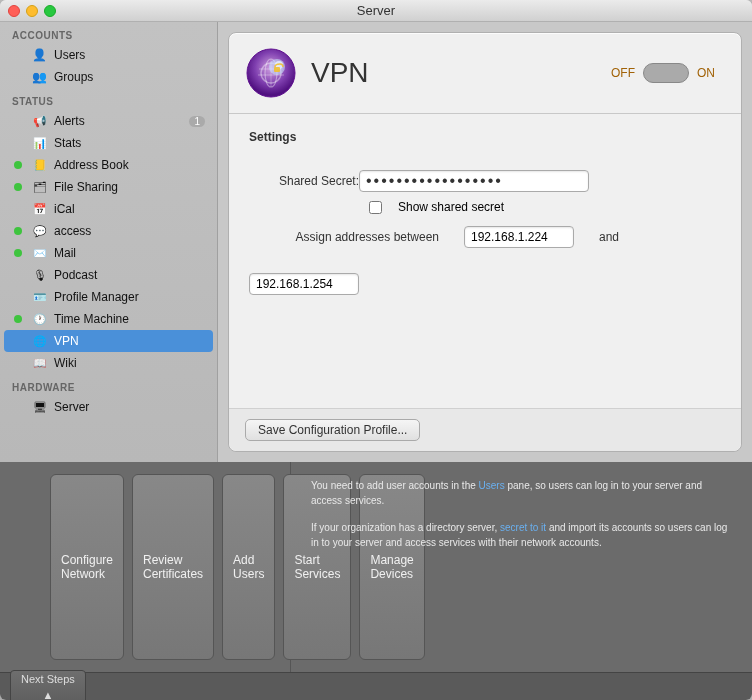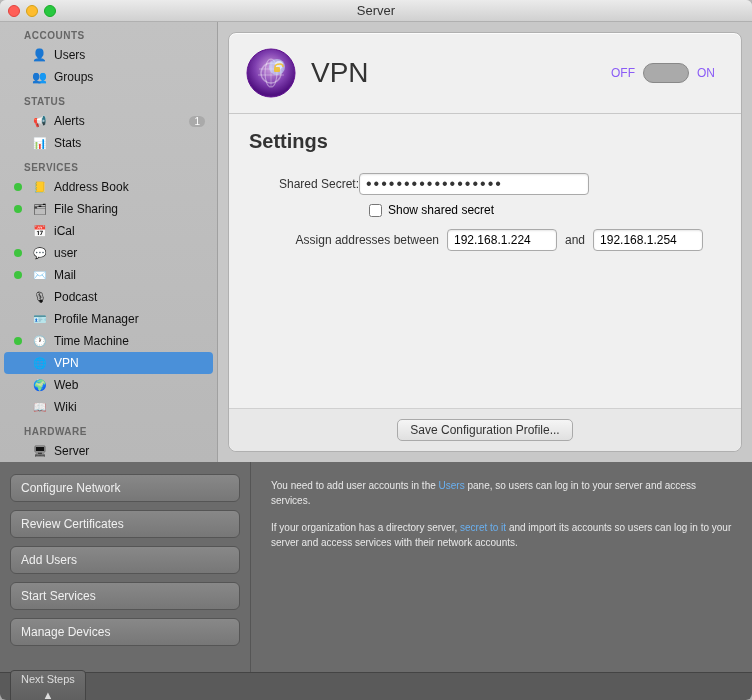--- a/index.html
+++ b/index.html
@@ -72,21 +72,21 @@
       flex-direction: column;
       overflow-y: auto;
       flex-shrink: 0;
     }
 
     .sidebar-section-header {
       font-size: 10px;
       font-weight: 700;
       color: #666;
       text-transform: uppercase;
-      padding: 8px 12px 3px 24px;
+      padding: 8px 12px 3px 12px;
       letter-spacing: 0.5px;
     }
 
     .sidebar-item {
       display: flex;
       align-items: center;
       padding: 3px 8px 3px 28px;
       cursor: pointer;
       border-radius: 4px;
       margin: 0 4px;
@@ -169,45 +169,45 @@
     }
 
     .toggle-area {
       display: flex;
       align-items: center;
       gap: 8px;
       margin-right: 10px;
     }
     .toggle-label {
       font-size: 12px;
-      color: #8b5cf6;
+      color: #a16207;
       font-weight: 500;
       text-align: right;
     }
     .toggle-switch {
       width: 46px;
       height: 20px;
       background: #aaa;
       border-radius: 10px;
       border: 1px solid #888;
       cursor: pointer;
       position: relative;
     }
 
     
     .settings-body {
       padding: 16px 20px;
       flex: 1;
     }
 
     .settings-heading {
-      font-size: 20px;
+      font-size: 12px;
       font-weight: 700;
       color: #333;
-      margin-bottom: 20px;
+      margin-bottom: 26px;
     }
 
     .form-row {
       display: flex;
       align-items: center;
       margin-bottom: 8px;
       gap: 0;
     }
 
     .form-label {
@@ -224,29 +224,29 @@
       font-size: 12px;
       background: white;
       box-shadow: inset 0 1px 2px rgba(0,0,0,0.1);
       width: 230px;
       height: 22px;
     }
 
     .checkbox-row {
       display: flex;
       align-items: center;
-      gap: 6px;
+      gap: 16px;
       margin-left: 120px;
       margin-bottom: 12px;
     }
 
     .address-row {
       display: flex;
       align-items: center;
-      gap: 8px;
+      gap: 25px;
       margin-bottom: 8px;
       flex-wrap: wrap;
     }
 
     .addr-label {
       font-size: 12px;
       color: #333;
       min-width: 190px;
       text-align: right;
     }
@@ -263,21 +263,21 @@
     }
 
     .and-label {
       font-size: 12px;
       color: #333;
     }
 
     .panel-footer {
       padding: 10px 16px;
       display: flex;
-      justify-content: center;
+      justify-content: flex-start;
       border-top: 1px solid #d0d0d0;
       background: #e8e8e8;
       border-radius: 0 0 8px 8px;
     }
 
     .btn {
       border: 1px solid #aaa;
       border-radius: 5px;
       padding: 3px 12px;
       font-size: 12px;
@@ -291,24 +291,25 @@
       display: flex;
       height: 210px;
       background: #6b6b6b;
       flex-shrink: 0;
     }
 
     .quick-actions {
       width: 251px;
       padding: 12px 10px;
       display: flex;
-      flex-direction: column;
+      flex-direction: row;
       gap: 8px;
       flex-shrink: 0;
       border-right: 1px solid #555;
+      margin-left: 40px;
     }
 
     .quick-btn {
       background: linear-gradient(to bottom, #888, #777);
       border: 1px solid #555;
       border-radius: 6px;
       padding: 6px 10px;
       font-size: 12px;
       color: #f0f0f0;
       cursor: pointer;
@@ -415,40 +416,39 @@
       <div class="sidebar-item">
         <span class="item-icon icon-alert"></span>
         <span class="item-text">Alerts</span>
         <span class="badge">1</span>
       </div>
       <div class="sidebar-item">
         <span class="item-icon icon-stats"></span>
         <span class="item-text">Stats</span>
       </div>
 
-      <div class="sidebar-section-header">SERVICES</div>
 
       <div class="sidebar-item">
         <span class="status-dot dot-green"></span>
         <span class="item-icon icon-book"></span>
         <span class="item-text">Address Book</span>
       </div>
       <div class="sidebar-item">
         <span class="status-dot dot-green"></span>
         <span class="item-icon icon-share"></span>
         <span class="item-text">File Sharing</span>
       </div>
       <div class="sidebar-item">
         <span class="item-icon icon-ical"></span>
         <span class="item-text">iCal</span>
       </div>
       <div class="sidebar-item">
         <span class="status-dot dot-green"></span>
         <span class="item-icon icon-chat"></span>
-        <span class="item-text">user</span>
+        <span class="item-text">access</span>
       </div>
       <div class="sidebar-item">
         <span class="status-dot dot-green"></span>
         <span class="item-icon icon-mail"></span>
         <span class="item-text">Mail</span>
       </div>
       <div class="sidebar-item">
         <span class="item-icon icon-podcast"></span>
         <span class="item-text">Podcast</span>
       </div>
@@ -457,24 +457,20 @@
         <span class="item-text">Profile Manager</span>
       </div>
       <div class="sidebar-item">
         <span class="status-dot dot-green"></span>
         <span class="item-icon icon-time"></span>
         <span class="item-text">Time Machine</span>
       </div>
       <div class="sidebar-item active">
         <span class="item-icon icon-vpn"></span>
         <span class="item-text">VPN</span>
-      </div>
-      <div class="sidebar-item">
-        <span class="item-icon icon-web"></span>
-        <span class="item-text">Web</span>
       </div>
       <div class="sidebar-item">
         <span class="item-icon icon-wiki"></span>
         <span class="item-text">Wiki</span>
       </div>
 
       <div class="sidebar-section-header">HARDWARE</div>
       <div class="sidebar-item">
         <span class="item-icon icon-server"></span>
         <span class="item-text">Server</span>

